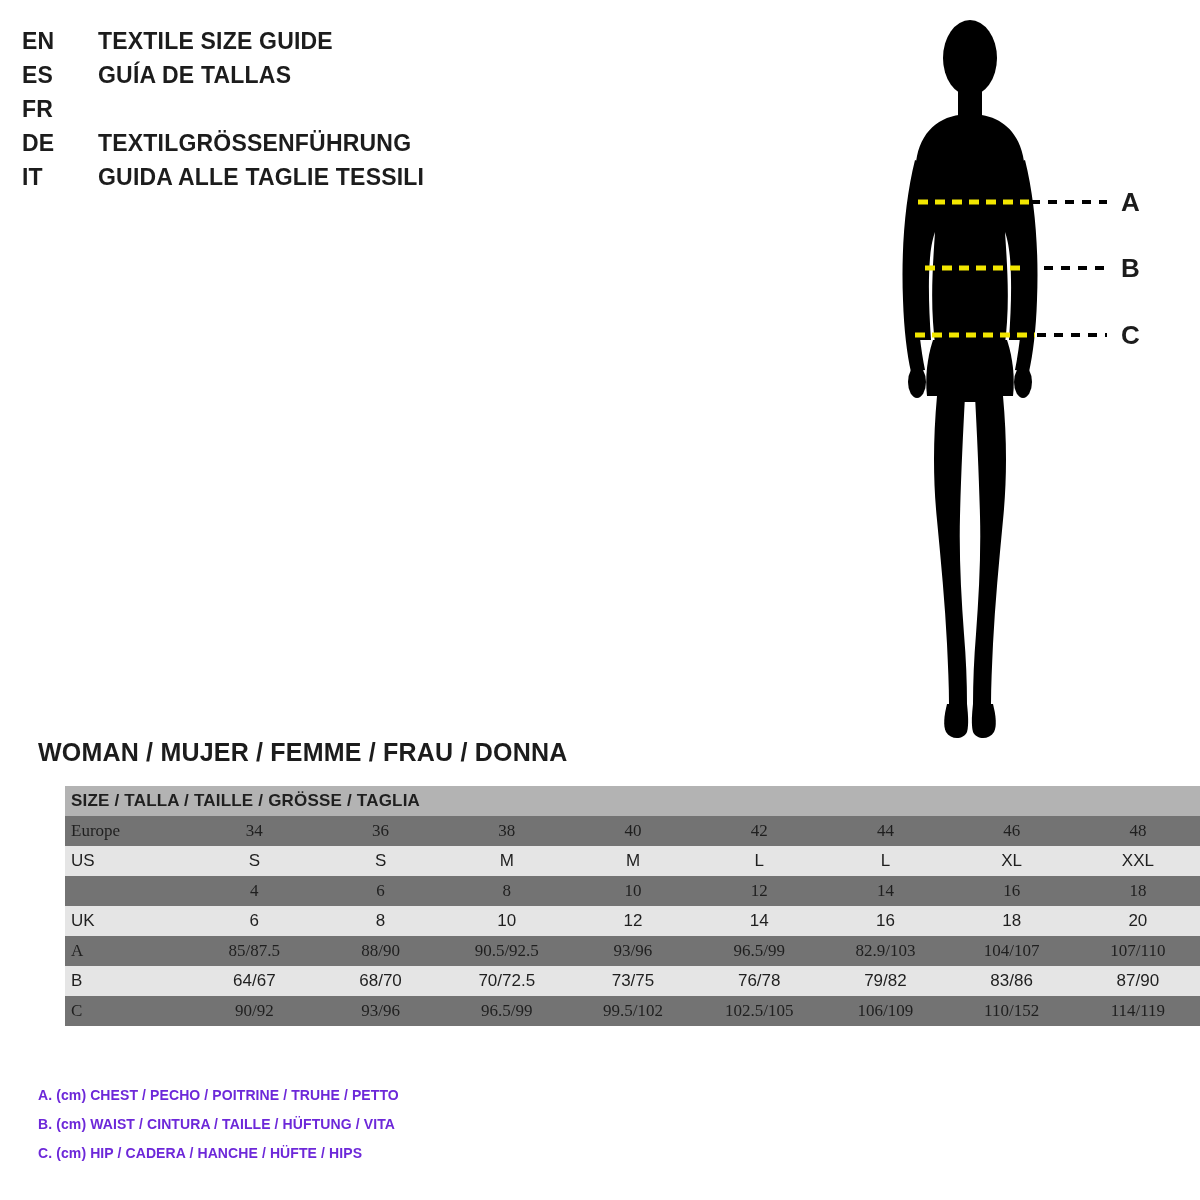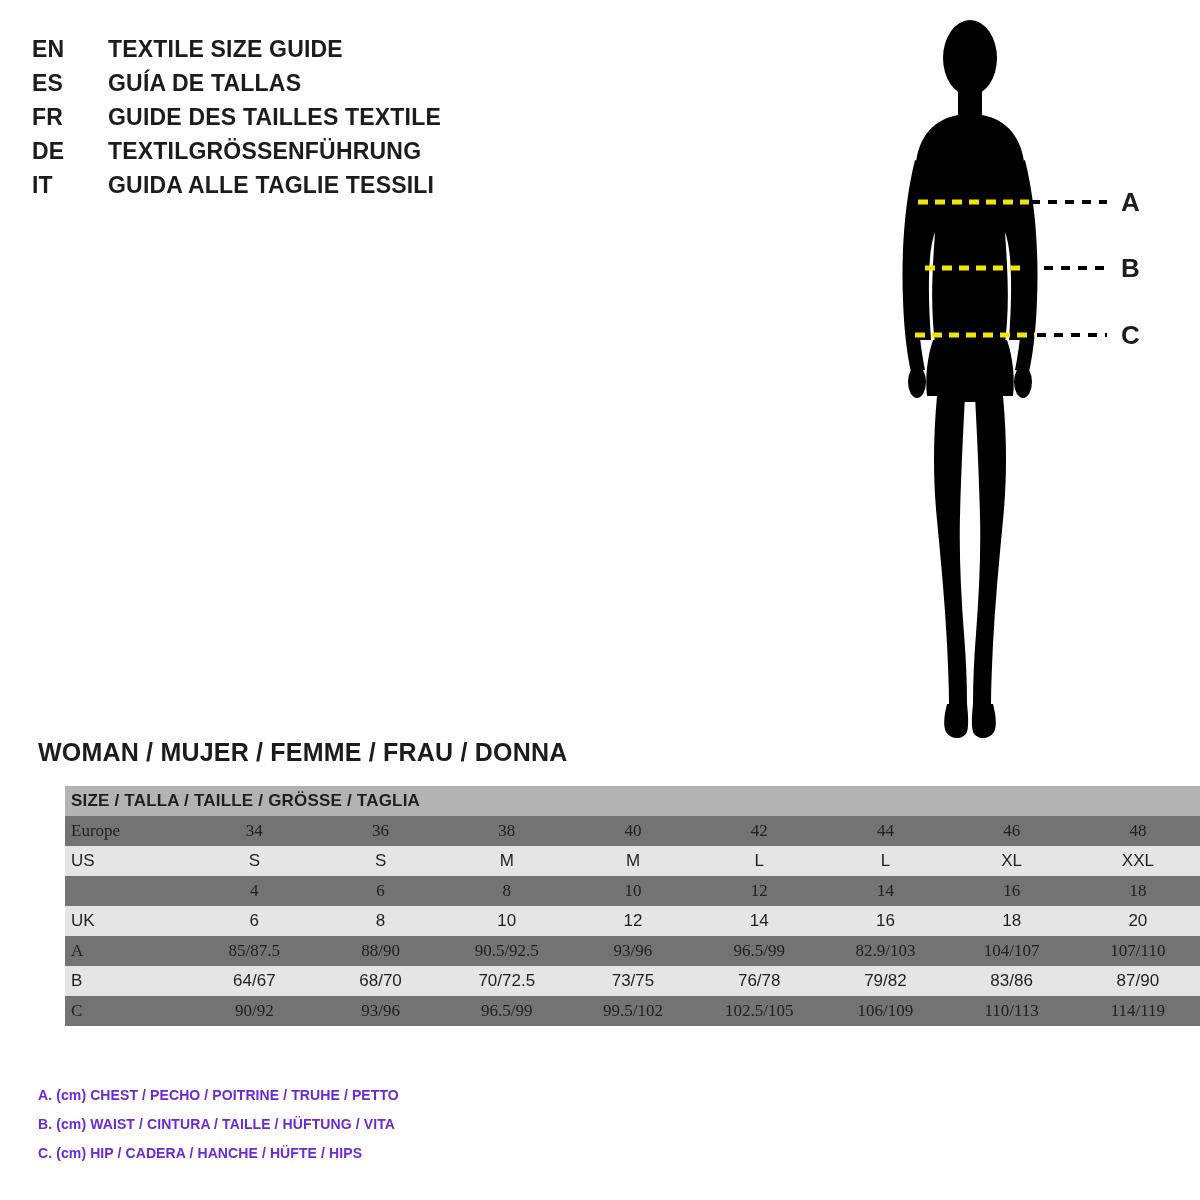--- a/index.html
+++ b/index.html
@@ -12,24 +12,23 @@
     height: 1200px;
     font-family: "Liberation Sans", sans-serif;
     color: #1a1a1a;
     position: relative;
     overflow: hidden;
   }
 
   
   .titles {
     position: absolute;
-    left: 32px;
+    left: 22px;
     top: 28px;
     width: 520px;
-    margin-top: 8px;
   }
   .title-row {
     display: flex;
     align-items: baseline;
     height: 34px;
     font-size: 23px;
     font-weight: bold;
     letter-spacing: 0.2px;
     color: #1c1c1c;
     white-space: nowrap;
@@ -119,21 +118,20 @@
   <div class="title-row">
     <span class="title-lang">EN</span>
     <span class="title-text">TEXTILE SIZE GUIDE</span>
   </div>
   <div class="title-row">
     <span class="title-lang">ES</span>
     <span class="title-text">GUÍA DE TALLAS</span>
   </div>
   <div class="title-row">
     <span class="title-lang">FR</span>
-    <span class="title-text">GUIDE DES TAILLES TEXTILE</span>
   </div>
   <div class="title-row">
     <span class="title-lang">DE</span>
     <span class="title-text">TEXTILGRÖSSENFÜHRUNG</span>
   </div>
   <div class="title-row">
     <span class="title-lang">IT</span>
     <span class="title-text">GUIDA ALLE TAGLIE TESSILI</span>
   </div>
 </div>
@@ -298,21 +296,21 @@
       </tr>
 
       <tr class="row-light">
         <td class="col-label">C</td>
         <td class="cell-val">90/92</td>
         <td class="cell-val">93/96</td>
         <td class="cell-val">96.5/99</td>
         <td class="cell-val">99.5/102</td>
         <td class="cell-val">102.5/105</td>
         <td class="cell-val">106/109</td>
-        <td class="cell-val">110/113</td>
+        <td class="cell-val">110/152</td>
         <td class="cell-val">114/119</td>
       </tr>
     </tbody>
   </table>
 </div>
 
 <div class="footnotes">
   <div class="footnote">A. (cm) CHEST / PECHO / POITRINE / TRUHE / PETTO</div>
   <div class="footnote">B. (cm) WAIST / CINTURA / TAILLE / HÜFTUNG / VITA</div>
   <div class="footnote">C. (cm) HIP / CADERA / HANCHE / HÜFTE / HIPS</div>

